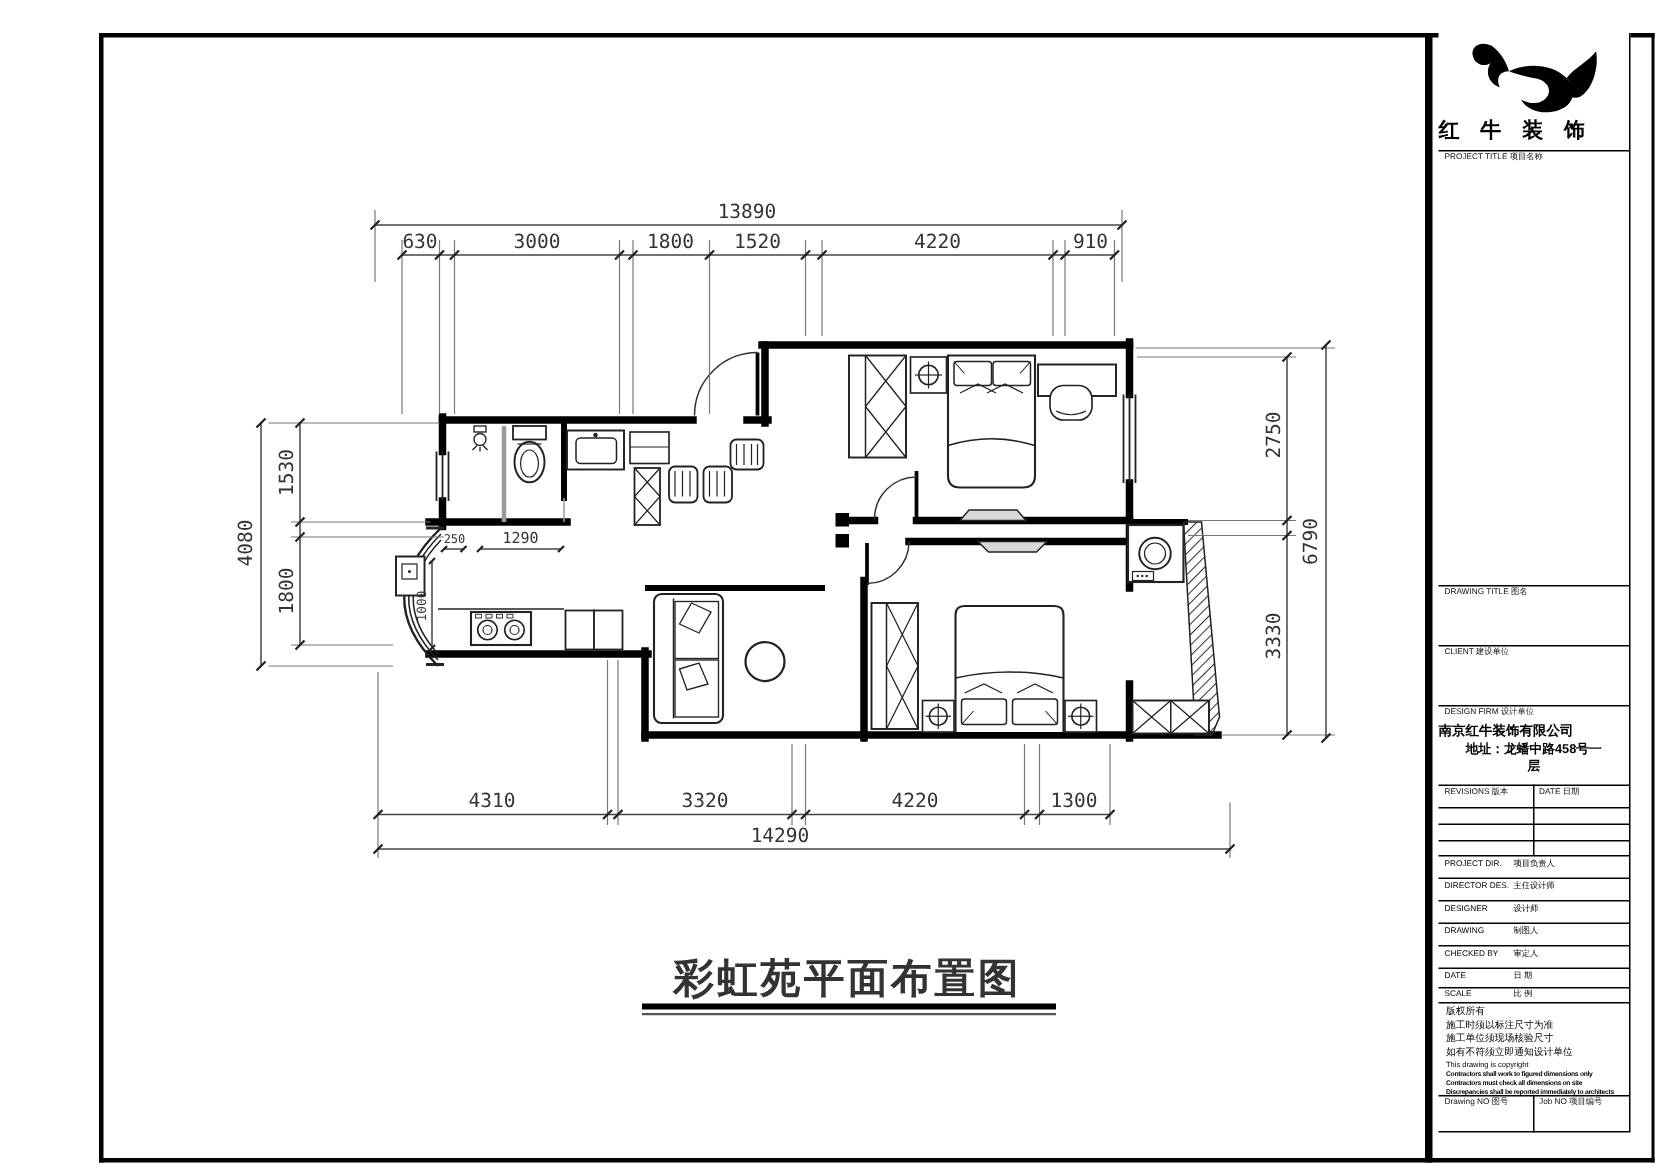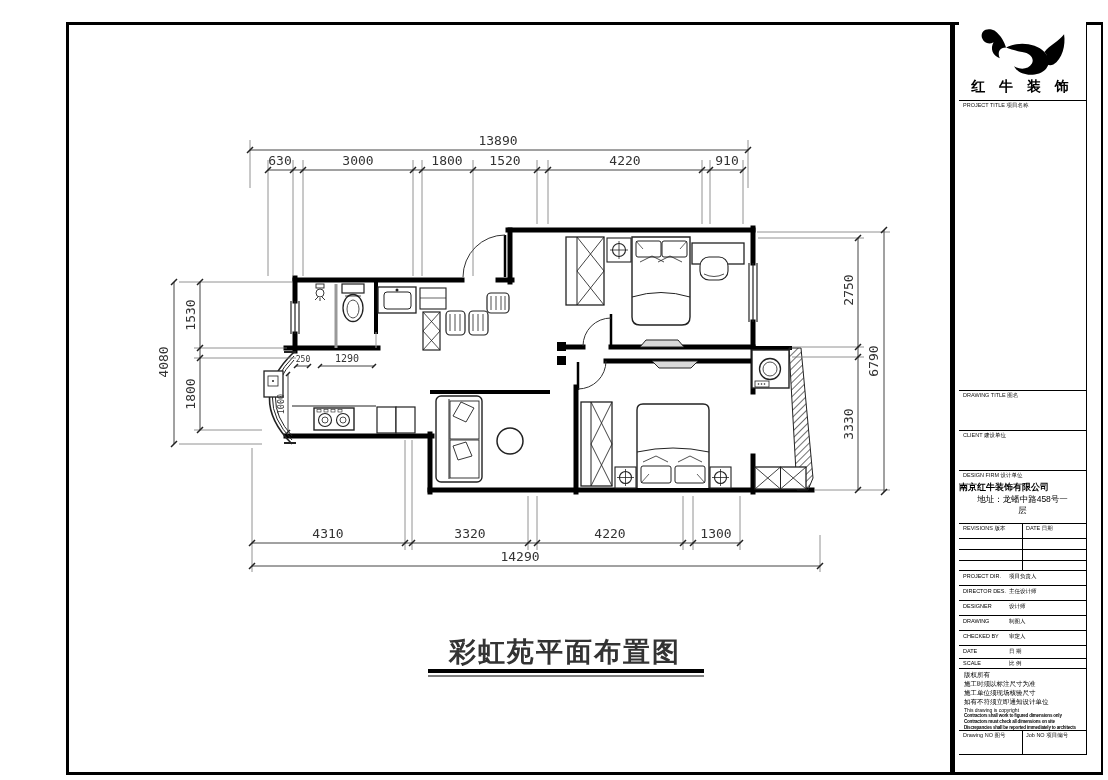--- a/index.html
+++ b/index.html
@@ -7,24 +7,24 @@
          font-family:"Liberation Sans","DejaVu Sans",sans-serif;color:#000;}
   .border{position:absolute;background:#000;}
   svg text{font-family:"DejaVu Sans Mono","Liberation Mono",monospace;fill:#333;}
   
   .tb{position:absolute;left:959px;top:22px;width:127px;height:733px;background:#fff;
       border-right:1px solid #000;}
   .tb .hline{position:absolute;left:0;width:100%;height:1px;background:#000;}
   .tb .vline{position:absolute;width:1px;background:#000;}
   .tb-label{position:absolute;left:4px;font-size:5.5px;line-height:1;color:#111;white-space:nowrap;}
   .tb-logo{position:absolute;top:5px;left:0;width:100%;text-align:center;}
-  .tb-company{position:absolute;top:56px;width:100%;text-align:center;font-size:14px;
+  .tb-company{position:absolute;top:56px;width:100%;font-size:14px;
               font-weight:600;letter-spacing:5px;white-space:nowrap;}
   .firm-name{position:absolute;top:459px;width:100%;text-align:left;font-size:9px;font-weight:bold;}
-  .firm-addr{position:absolute;width:100%;text-align:center;font-size:8.5px;font-weight:normal;}
+  .firm-addr{position:absolute;width:100%;text-align:center;font-size:8.5px;font-weight:bold;}
   .row-label{position:absolute;left:4px;display:flex;font-size:5.5px;line-height:1;white-space:nowrap;}
   .row-label .en{width:46px;}
   .note-cn{position:absolute;left:5px;font-size:6.5px;line-height:1;white-space:nowrap;}
   .note-en{position:absolute;left:5px;font-size:5px;line-height:1;white-space:nowrap;}
   .note-bold{position:absolute;left:5px;font-size:4.5px;font-weight:bold;line-height:1;white-space:nowrap;
              letter-spacing:-0.2px;}
 </style>
 </head>
 <body>
 

